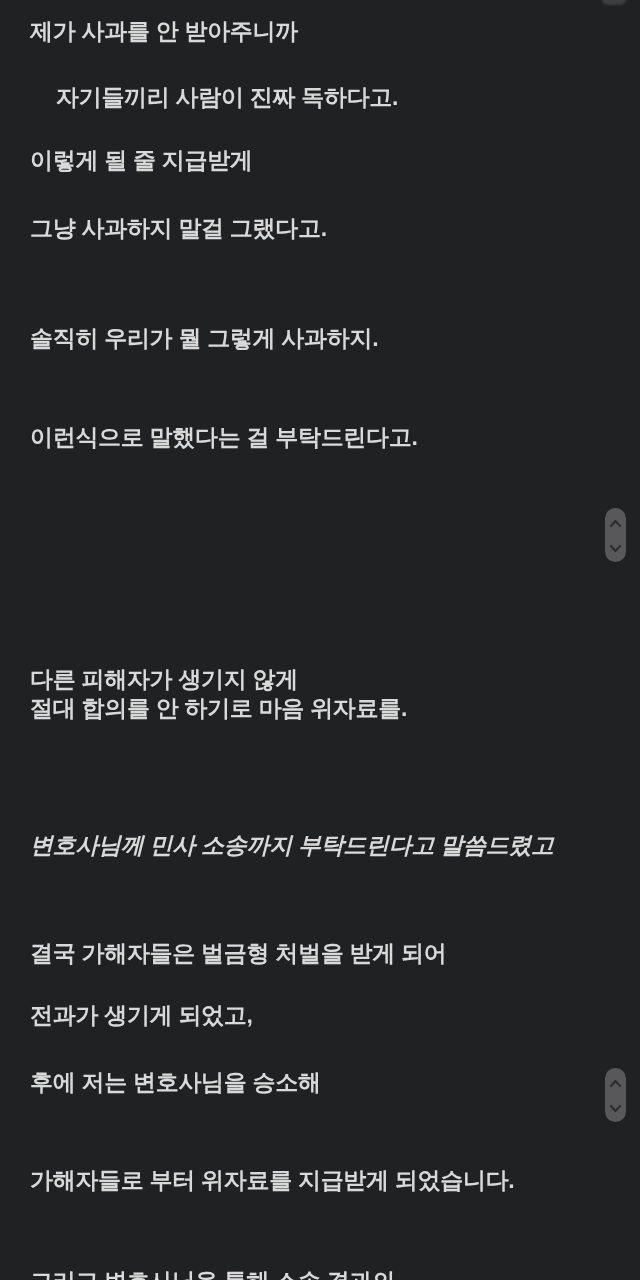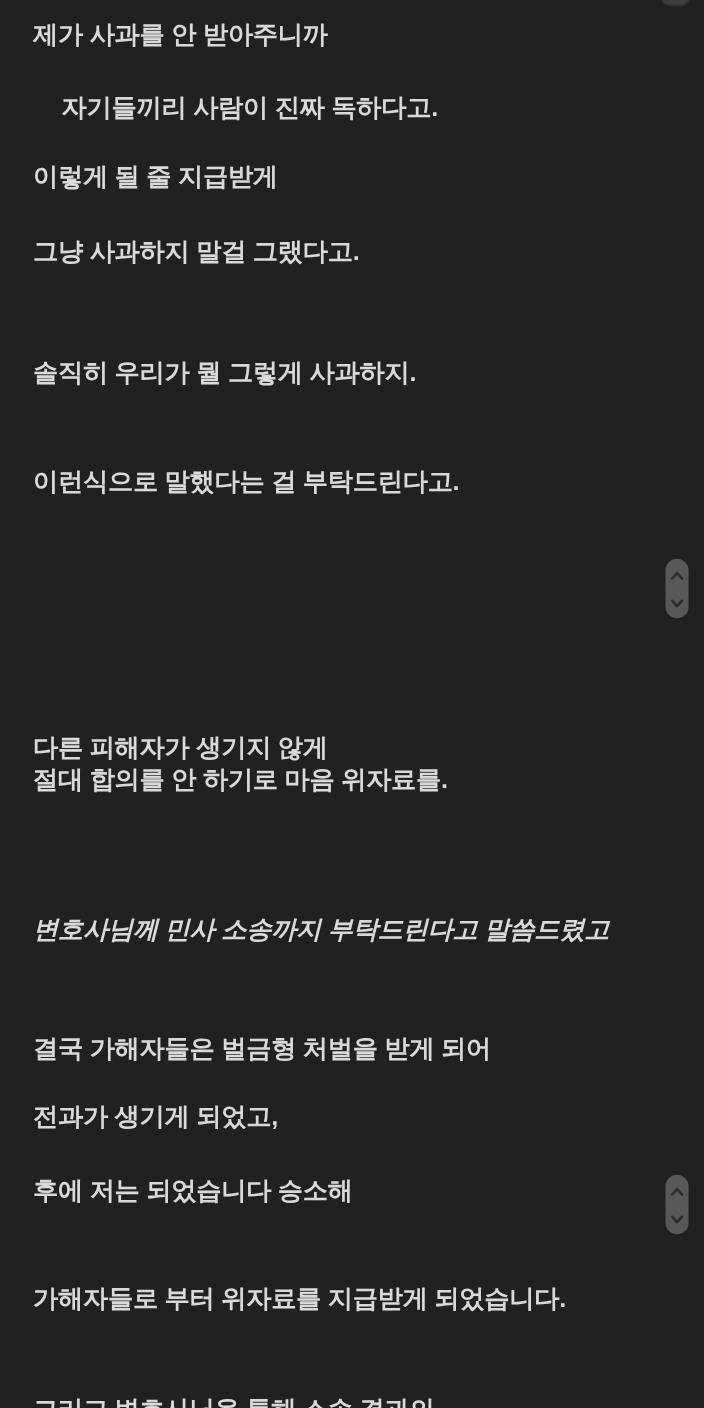--- a/index.html
+++ b/index.html
@@ -89,21 +89,21 @@
   <div class="line l1">자기들끼리 사람이 진짜 독하다고.</div>
   <div class="line l2">이렇게 될 줄 지급받게</div>
   <div class="line l3">그냥 사과하지 말걸 그랬다고.</div>
   <div class="line l4">솔직히 우리가 뭘 그렇게 사과하지.</div>
   <div class="line l5">이런식으로 말했다는 걸 부탁드린다고.</div>
   <div class="line l7">다른 피해자가 생기지 않게</div>
   <div class="line l8">절대 합의를 안 하기로 마음 위자료를.</div>
   <div class="line l9">변호사님께 민사 소송까지 부탁드린다고 말씀드렸고</div>
   <div class="line l10">결국 가해자들은 벌금형 처벌을 받게 되어</div>
   <div class="line l11">전과가 생기게 되었고,</div>
-  <div class="line l12">후에 저는 되었습니다 승소해</div>
+  <div class="line l12">후에 저는 변호사님을 승소해</div>
   <div class="line l13">가해자들로 부터 위자료를 지급받게 되었습니다.</div>
   <div class="line l14">그리고 변호사님을 통해 소송 결과의</div>
 
   <div class="pill-remnant"></div>
 
   <div class="scroll-pill pill-1">
     <span class="pill-btn">
       <svg width="13" height="9" viewBox="0 0 13 9">
         <polyline points="2,7 6.5,2 11,7" fill="none" stroke="#2d2e30" stroke-width="2.2" stroke-linecap="round" stroke-linejoin="round"></polyline>
       </svg>

